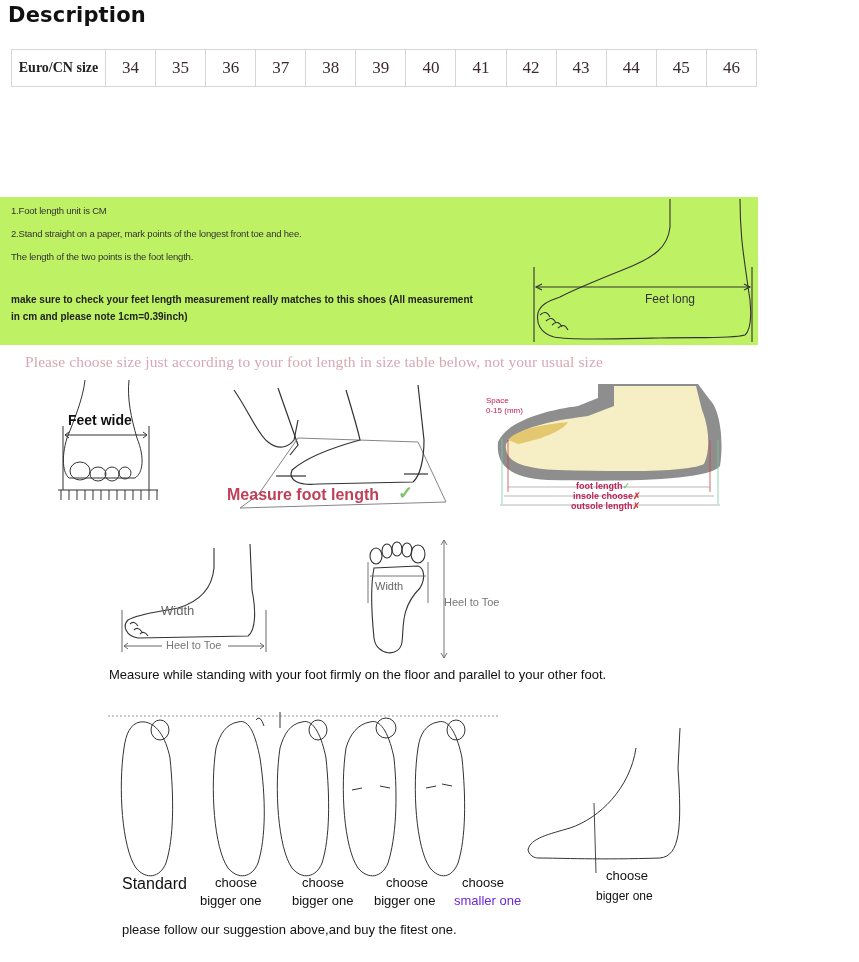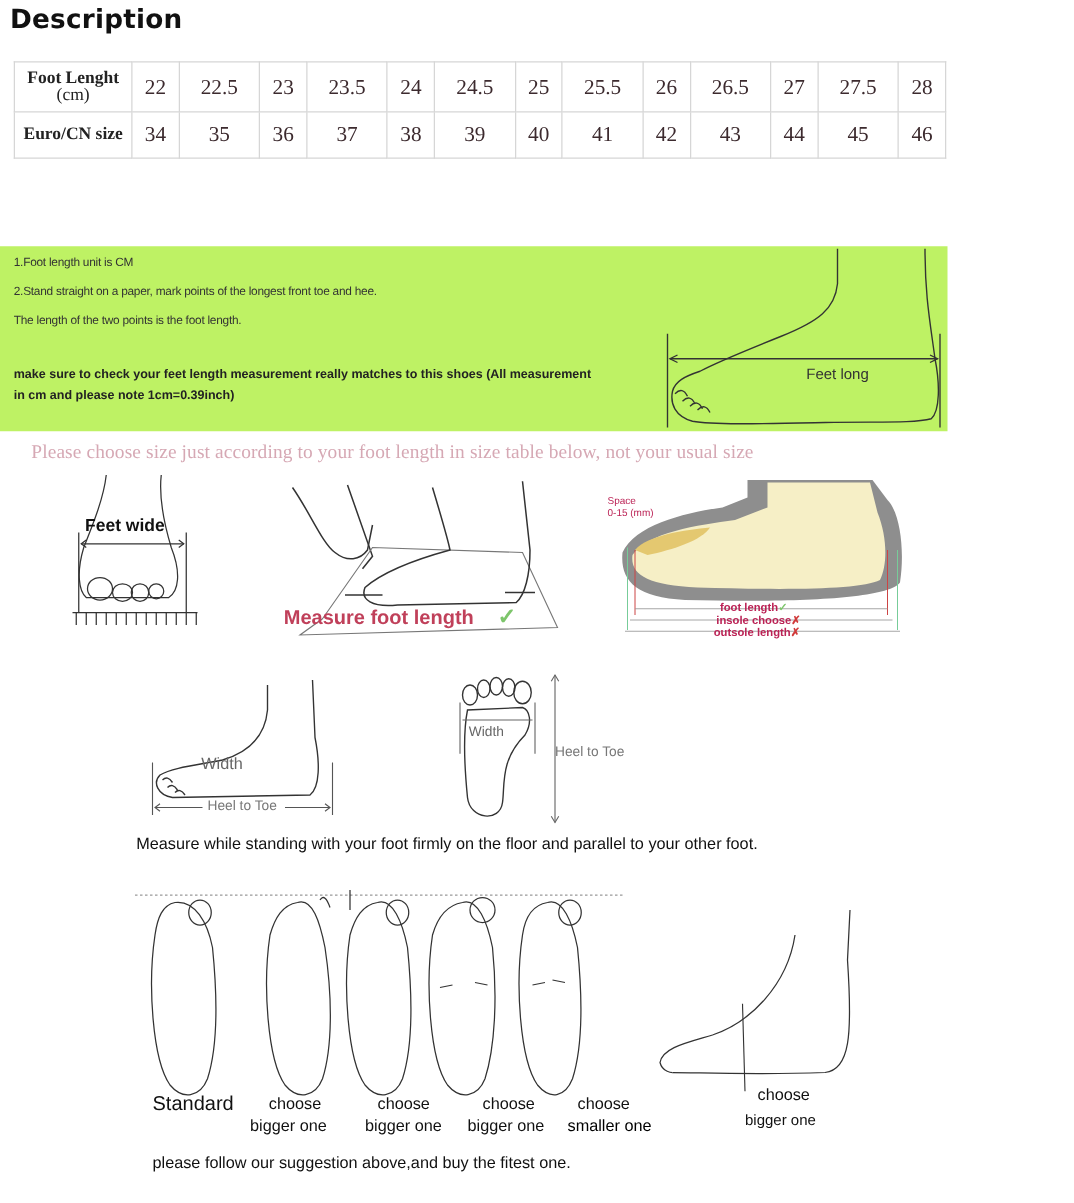--- a/index.html
+++ b/index.html
@@ -25,36 +25,20 @@
   .lbl { position: absolute; white-space: nowrap; }
   svg { position: absolute; overflow: visible; }
 </style>
 </head>
 <body>
 
 <div class="title">Description</div>
 
 <table class="size-table">
   <tbody>
-      <tr class="r0">
-    <td class="head"><span>Foot Lenght</span><br><span style="font-weight:normal">(cm)</span></td>
-    <td class="val">22</td>
-    <td class="val">22.5</td>
-    <td class="val">23</td>
-    <td class="val">23.5</td>
-    <td class="val">24</td>
-    <td class="val">24.5</td>
-    <td class="val">25</td>
-    <td class="val">25.5</td>
-    <td class="val">26</td>
-    <td class="val">26.5</td>
-    <td class="val">27</td>
-    <td class="val">27.5</td>
-    <td class="val">28</td>
-  </tr>
   <tr>
     <td class="head">Euro/CN size</td>
     <td class="val">34</td>
     <td class="val">35</td>
     <td class="val">36</td>
     <td class="val">37</td>
     <td class="val">38</td>
     <td class="val">39</td>
     <td class="val">40</td>
     <td class="val">41</td>
@@ -211,17 +195,17 @@
 </svg>
 
 <div class="lbl" style="left:122px;top:875px;font-size:16px;color:#111">Standard</div>
 <div class="lbl" style="left:212px;top:875px;font-size:13px;color:#111;text-align:center;width:48px">choose</div>
 <div class="lbl" style="left:200px;top:893px;font-size:13px;color:#111">bigger one</div>
 <div class="lbl" style="left:302px;top:875px;font-size:13px;color:#111">choose</div>
 <div class="lbl" style="left:292px;top:893px;font-size:13px;color:#111">bigger one</div>
 <div class="lbl" style="left:386px;top:875px;font-size:13px;color:#111">choose</div>
 <div class="lbl" style="left:374px;top:893px;font-size:13px;color:#111">bigger one</div>
 <div class="lbl" style="left:462px;top:875px;font-size:13px;color:#111">choose</div>
-<div class="lbl" style="left:454px;top:893px;font-size:13px;color:#000000">smaller one</div>
+<div class="lbl" style="left:454px;top:893px;font-size:13px;color:#6d28d9">smaller one</div>
 <div class="lbl" style="left:606px;top:868px;font-size:13px;color:#111">choose</div>
 <div class="lbl" style="left:596px;top:889px;font-size:12px;color:#111">bigger one</div>
 
 <div class="lbl" style="left:122px;top:922px;font-size:13px;color:#111">please follow our suggestion above,and buy the fitest one.</div>
 
 </body></html>

